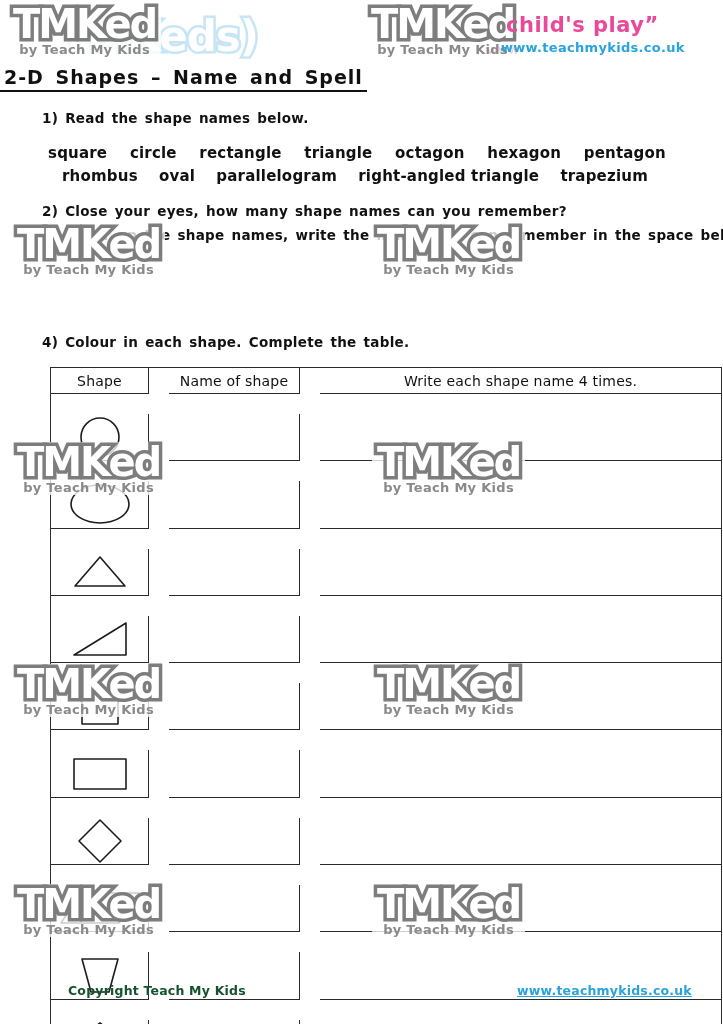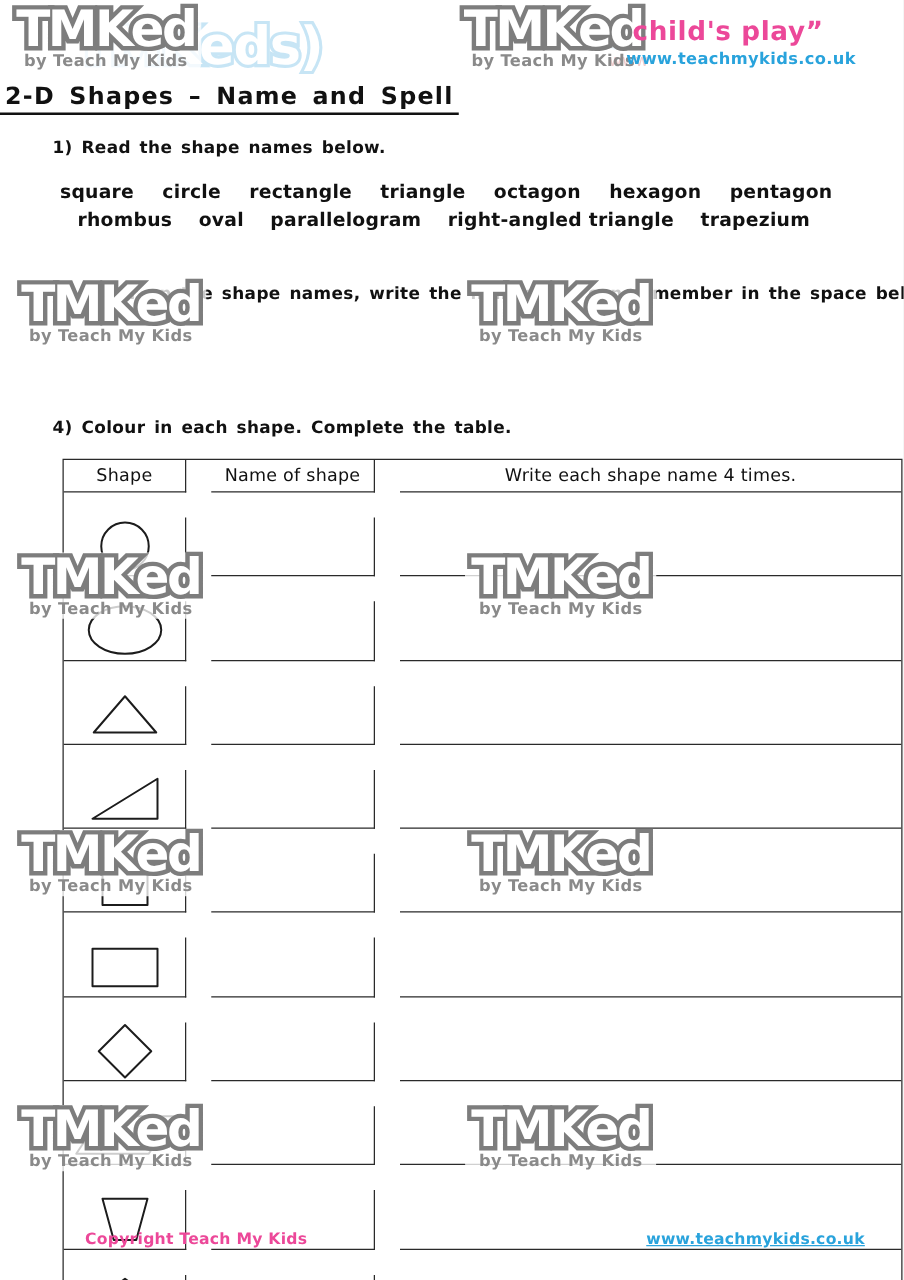--- a/index.html
+++ b/index.html
@@ -65,21 +65,21 @@
   .cell{border-right:1.5px solid #2a2a2a; border-bottom:1.5px solid #2a2a2a;
     display:flex; align-items:center; justify-content:center;}
   .cell.last-col{border-right:none;}
   .cell.last-row{border-bottom:none;}
   .th{font-size:14px; letter-spacing:0.2px;}
   .shape-svg{display:block;}
   .shape-svg *{fill:none; stroke:#1c1c1c; stroke-width:1.6; stroke-linejoin:round;}
   
   .footer-copy{
     position:absolute; left:68px; top:983px; z-index:2;
-    font-size:12.5px; font-weight:bold; color:#ec4899; letter-spacing:0.2px;
+    font-size:12.5px; font-weight:bold; color:#14532d; letter-spacing:0.2px;
   }
   .footer-url{
     position:absolute; left:517px; top:983px; z-index:2;
     font-size:12.5px; font-weight:bold; color:#29a3dc; text-decoration:underline; letter-spacing:0.2px;
   }
 </style>
 </head>
 <body>
 
 <div class="page">
@@ -148,20 +148,21 @@
     <span>pentagon</span>
   </div>
   <div class="names-row names2">
     <span>rhombus</span>
     <span>oval</span>
     <span>parallelogram</span>
     <span>right-angled triangle</span>
     <span>trapezium</span>
   </div>
 
+  <div class="instr i2">2)  Close your eyes, how many shape names can you remember?</div>
   <div class="instr i3">3)  Cover up the shape names, write the names you can remember in the space below.</div>
   <div class="instr i4">4) Colour in each shape. Complete the table.</div>
 
   <div class="tbl">
 
     <div class="cell th">Shape</div>
     <div class="cell th">Name of shape</div>
     <div class="cell th last-col">Write each shape name 4 times.</div>
 
     <div class="cell">

